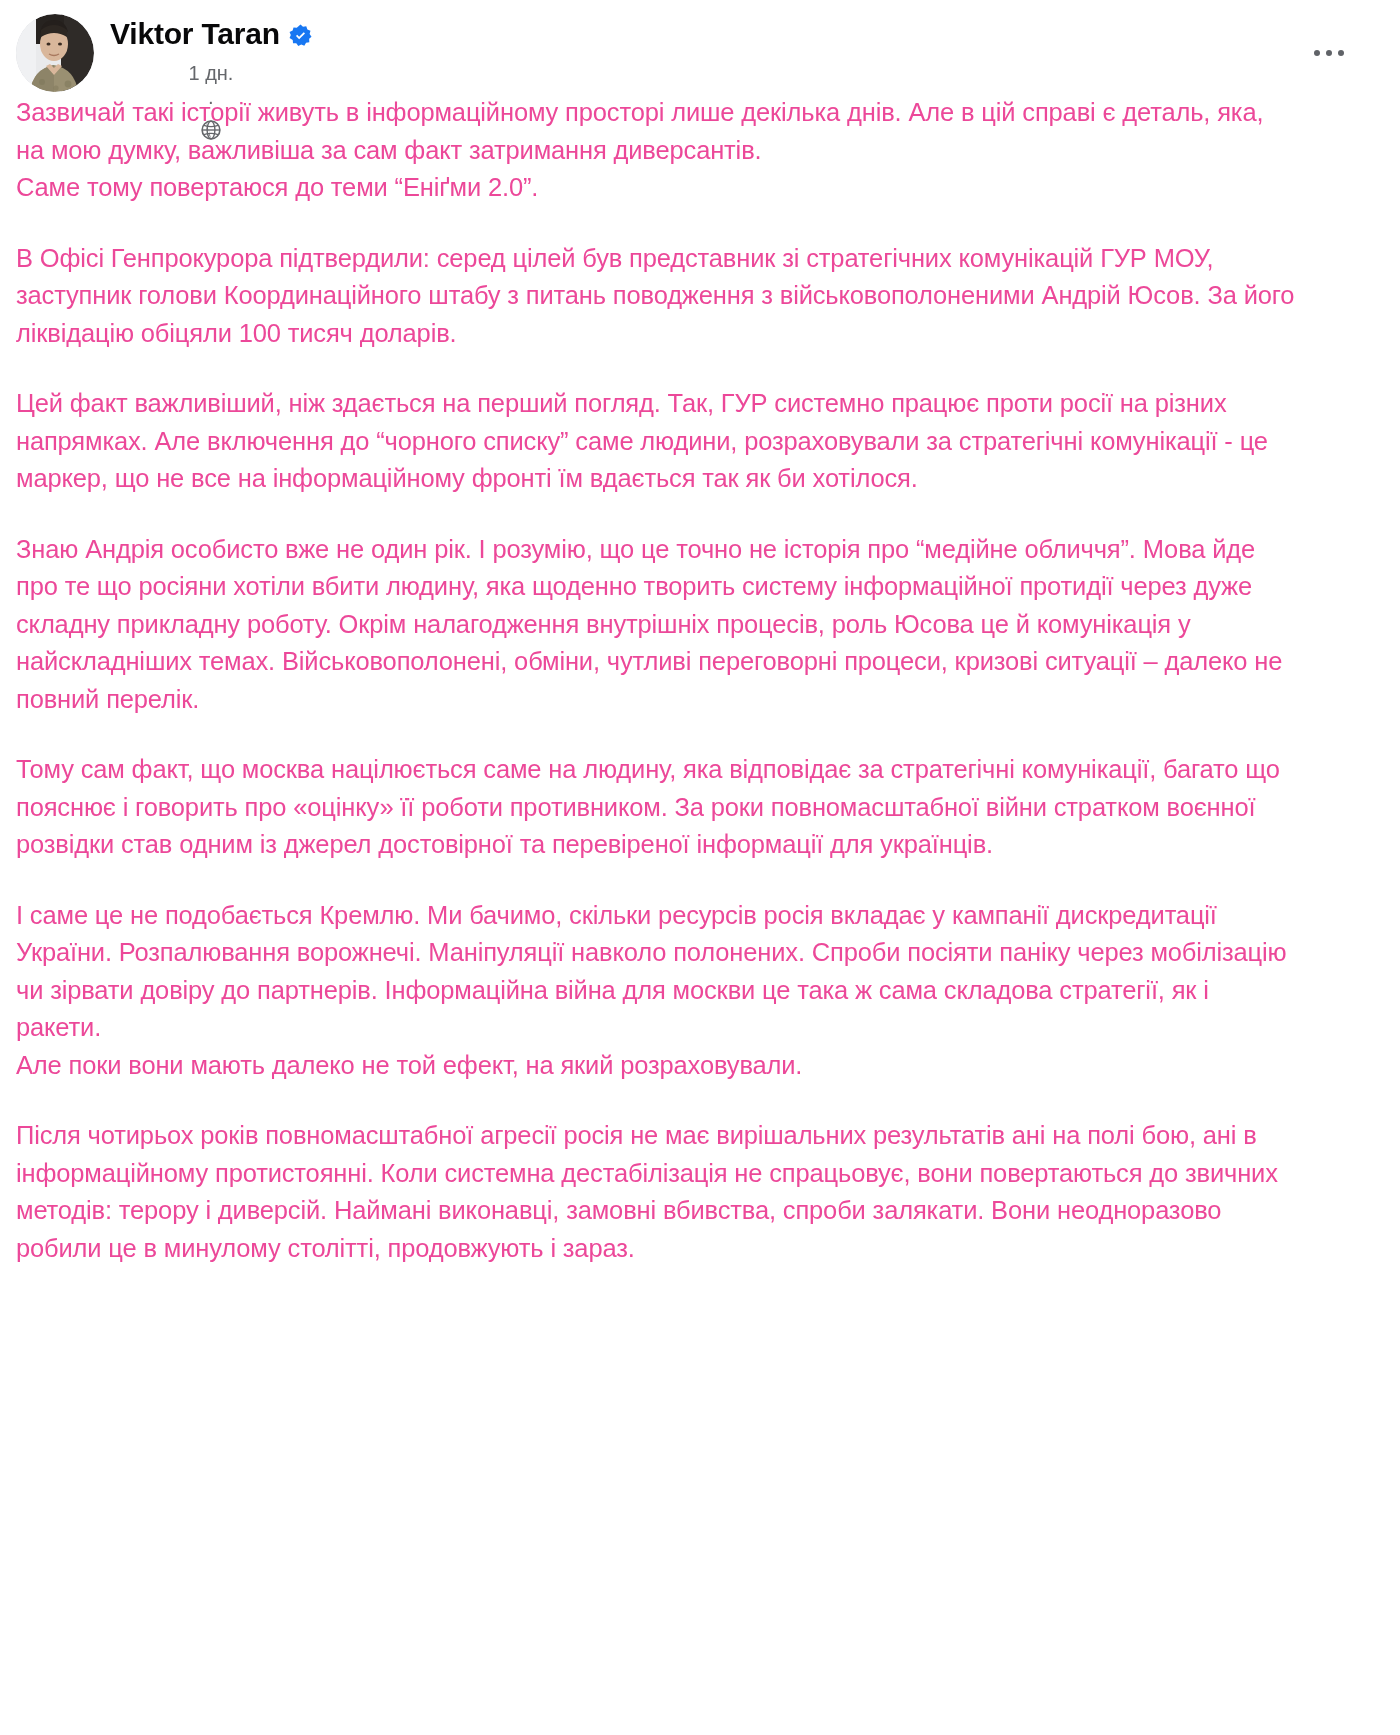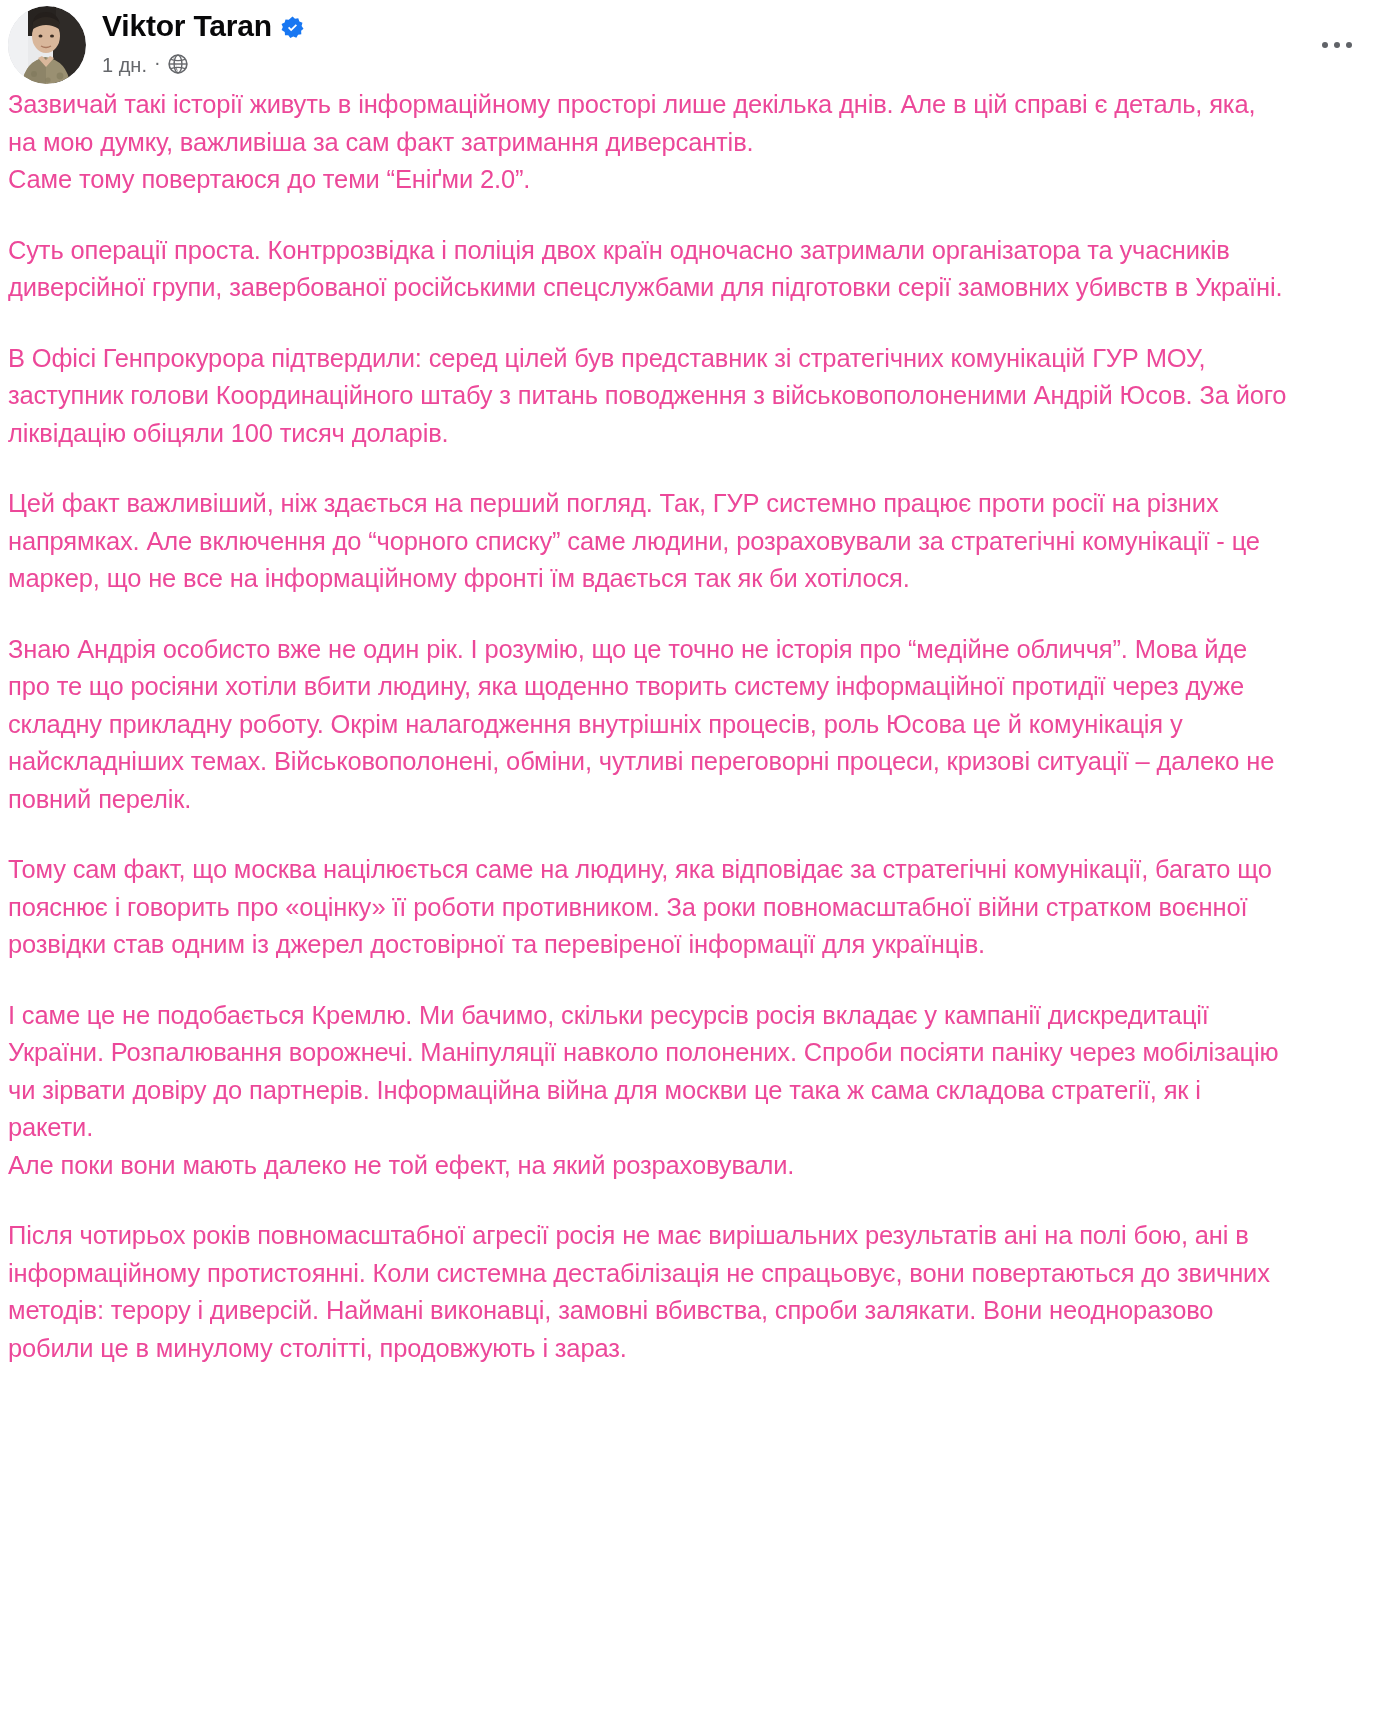--- a/index.html
+++ b/index.html
@@ -10,21 +10,21 @@
   body {
     width: 1400px;
     min-height: 1735px;
     font-family: "Liberation Sans", "DejaVu Sans", sans-serif;
     color: #050505;
     -webkit-font-smoothing: antialiased;
   }
   .post {
     position: relative;
     width: 1400px;
-    padding: 0;
+    padding: 8px;
     box-sizing: border-box;
   }
   
   .post-header {
     display: flex;
     align-items: flex-start;
     padding: 6px 0 0 8px;
     position: relative;
     height: 86px;
     box-sizing: border-box;
@@ -61,26 +61,27 @@
   }
   .verified-badge {
     width: 23px;
     height: 23px;
     display: inline-block;
     position: relative;
     top: 1px;
   }
   .meta-row {
     display: flex;
-    align-items: flex-start;
+    align-items: center;
     gap: 7px;
     margin-top: 9px;
     color: #65676b;
     font-size: 20px;
     line-height: 24px;
+    flex-direction: column;
   }
   .meta-sep {
     color: #65676b;
     font-size: 20px;
     line-height: 20px;
     position: relative;
     top: -1px;
   }
   .globe-icon {
     width: 20px;
@@ -190,21 +191,20 @@
     <div class="more-button">
       <span class="more-dot"></span>
       <span class="more-dot"></span>
       <span class="more-dot"></span>
     </div>
   </div>
 
   <div class="post-body">
     <p class="para">Зазвичай такі історії живуть в інформаційному просторі лише декілька днів. Але в цій справі є деталь, яка, на мою думку, важливіша за сам факт затримання диверсантів.
 Саме тому повертаюся до теми “Еніґми 2.0”.</p>
-    <p class="para">Суть операції проста. Контррозвідка і поліція двох країн одночасно затримали організатора та учасників диверсійної групи, завербованої російськими спецслужбами для підготовки серії замовних убивств в Україні.</p>
     <p class="para">В Офісі Генпрокурора підтвердили: серед цілей був представник зі стратегічних комунікацій ГУР МОУ, заступник голови Координаційного штабу з питань поводження з військовополоненими Андрій Юсов. За його ліквідацію обіцяли 100 тисяч доларів.</p>
     <p class="para">Цей факт важливіший, ніж здається на перший погляд. Так, ГУР системно працює проти росії на різних напрямках. Але включення до “чорного списку” саме людини, розраховували за стратегічні комунікації - це маркер, що не все на інформаційному фронті їм вдається так як би хотілося.</p>
     <p class="para">Знаю Андрія особисто вже не один рік. І розумію, що це точно не історія про “медійне обличчя”. Мова йде про те що росіяни хотіли вбити людину, яка щоденно творить систему інформаційної протидії через дуже складну прикладну роботу. Окрім налагодження внутрішніх процесів, роль Юсова це й комунікація у найскладніших темах. Військовополонені, обміни, чутливі переговорні процеси, кризові ситуації – далеко не повний перелік.</p>
     <p class="para">Тому сам факт, що москва націлюється саме на людину, яка відповідає за стратегічні комунікації, багато що пояснює і говорить про «оцінку» її роботи противником. За роки повномасштабної війни стратком воєнної розвідки став одним із джерел достовірної та перевіреної інформації для українців.</p>
     <p class="para">І саме це не подобається Кремлю. Ми бачимо, скільки ресурсів росія вкладає у кампанії дискредитації України. Розпалювання ворожнечі. Маніпуляції навколо полонених. Спроби посіяти паніку через мобілізацію чи зірвати довіру до партнерів. Інформаційна війна для москви це така ж сама складова стратегії, як і ракети.
 Але поки вони мають далеко не той ефект, на який розраховували.</p>
     <p class="para">Після чотирьох років повномасштабної агресії росія не має вирішальних результатів ані на полі бою, ані в інформаційному протистоянні. Коли системна дестабілізація не спрацьовує, вони повертаються до звичних методів: терору і диверсій. Наймані виконавці, замовні вбивства, спроби залякати. Вони неодноразово робили це в минулому столітті, продовжують і зараз.</p>
   </div>
 
 </div>

